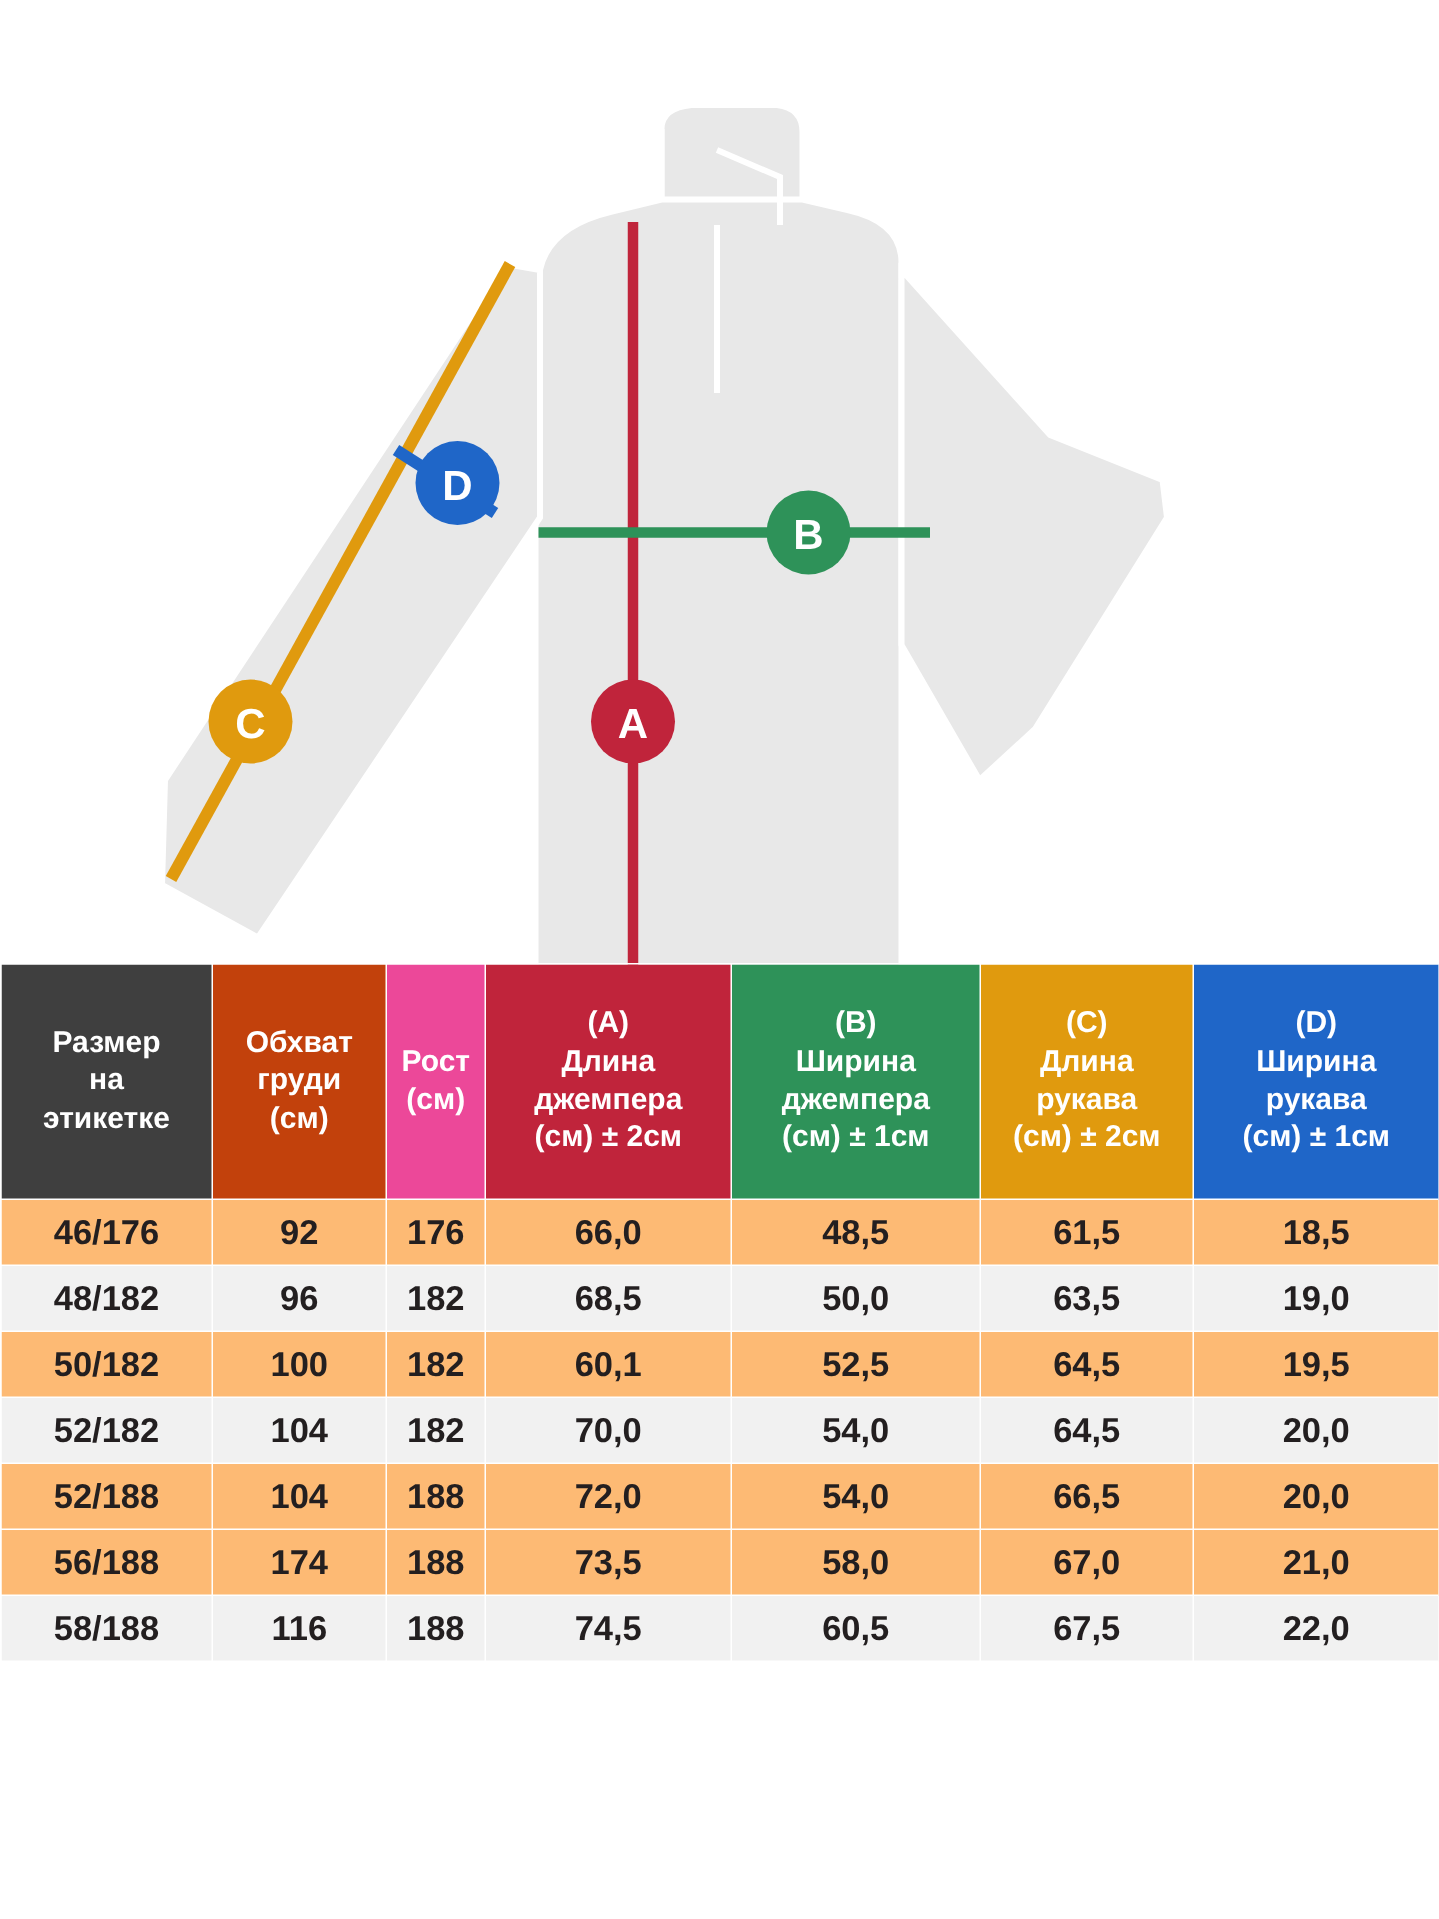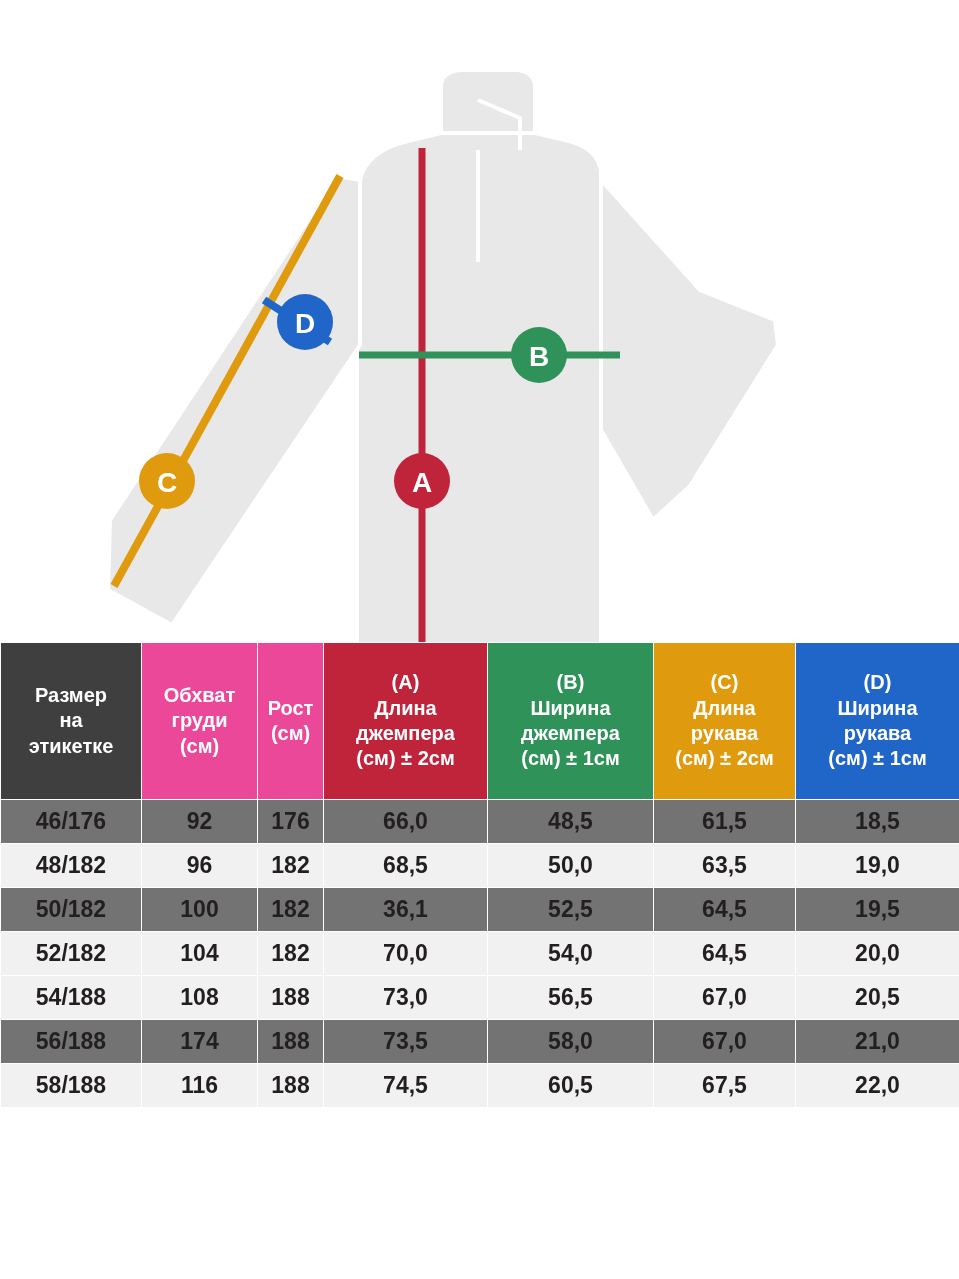--- a/index.html
+++ b/index.html
@@ -50,21 +50,21 @@
     height: 148px;
     padding: 4px 2px;
   }
   #size-table tbody td {
     font-weight: bold;
     font-size: 23px;
     color: #231f20;
     height: 43px;
     padding: 0;
   }
-  tbody tr.odd td { background: #737373; }
+  tbody tr.odd td { background: #fdba74; }
   tbody tr.even td { background: #f1f1f1; margin-top: 12px; }
   .col-0 { width: 141px; }
   .col-1 { width: 116px; }
   .col-2 { width: 66px; }
   .col-3 { width: 164px; }
   .col-4 { width: 166px; }
   .col-5 { width: 142px; }
   .col-6 { width: 164px; }
 </style>
 </head>
@@ -124,21 +124,21 @@
         <col class="col-5">
         <col class="col-6">
     </colgroup>
     <thead>
       <tr>
         <th style="background: rgb(63, 63, 63);">
             <div>Размер</div>
             <div>на</div>
             <div>этикетке</div>
           </th>
-        <th style="background: #ec4899;">
+        <th style="background: #c2410c;">
             <div>Обхват</div>
             <div>груди</div>
             <div>(см)</div>
           </th>
         <th style="background: #ec4899;">
             <div>Рост</div>
             <div>(см)</div>
           </th>
         <th style="background: rgb(192, 36, 59);">
             <div>(A)</div>
@@ -182,42 +182,42 @@
           <td>182</td>
           <td>68,5</td>
           <td>50,0</td>
           <td>63,5</td>
           <td>19,0</td>
         </tr>
         <tr class="odd">
           <td>50/182</td>
           <td>100</td>
           <td>182</td>
-          <td>36,1</td>
+          <td>60,1</td>
           <td>52,5</td>
           <td>64,5</td>
           <td>19,5</td>
         </tr>
         <tr class="even">
           <td>52/182</td>
           <td>104</td>
           <td>182</td>
           <td>70,0</td>
           <td>54,0</td>
           <td>64,5</td>
           <td>20,0</td>
         </tr>
-        <tr class="even">
-          <td>54/188</td>
-          <td>108</td>
+        <tr class="odd">
+          <td>52/188</td>
+          <td>104</td>
           <td>188</td>
-          <td>73,0</td>
-          <td>56,5</td>
-          <td>67,0</td>
-          <td>20,5</td>
+          <td>72,0</td>
+          <td>54,0</td>
+          <td>66,5</td>
+          <td>20,0</td>
         </tr>
         <tr class="odd">
           <td>56/188</td>
           <td>174</td>
           <td>188</td>
           <td>73,5</td>
           <td>58,0</td>
           <td>67,0</td>
           <td>21,0</td>
         </tr>

